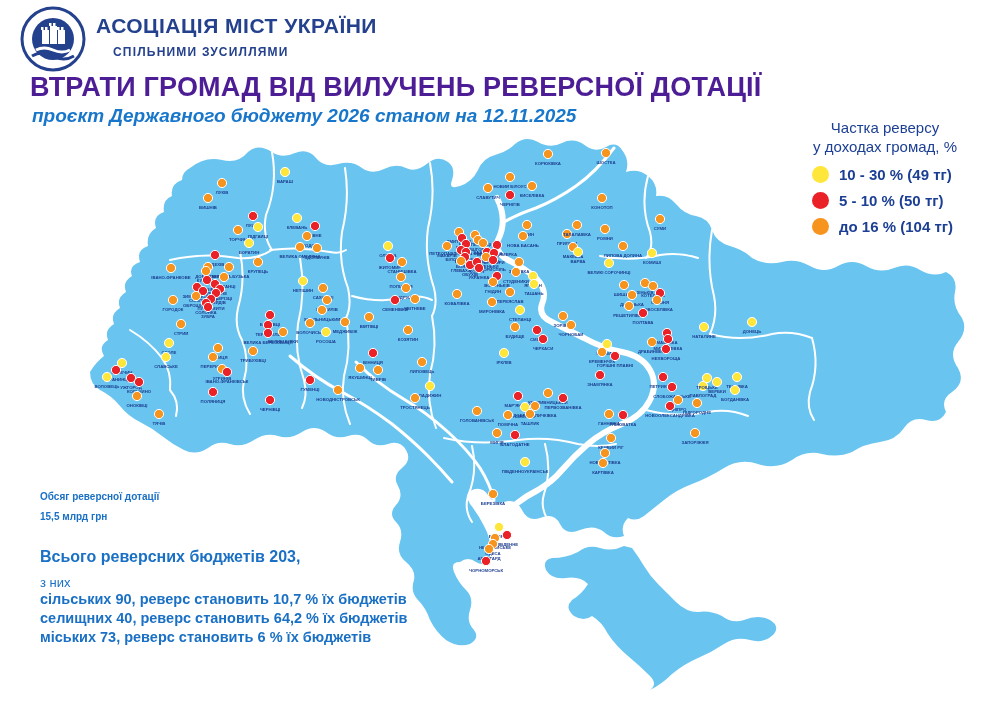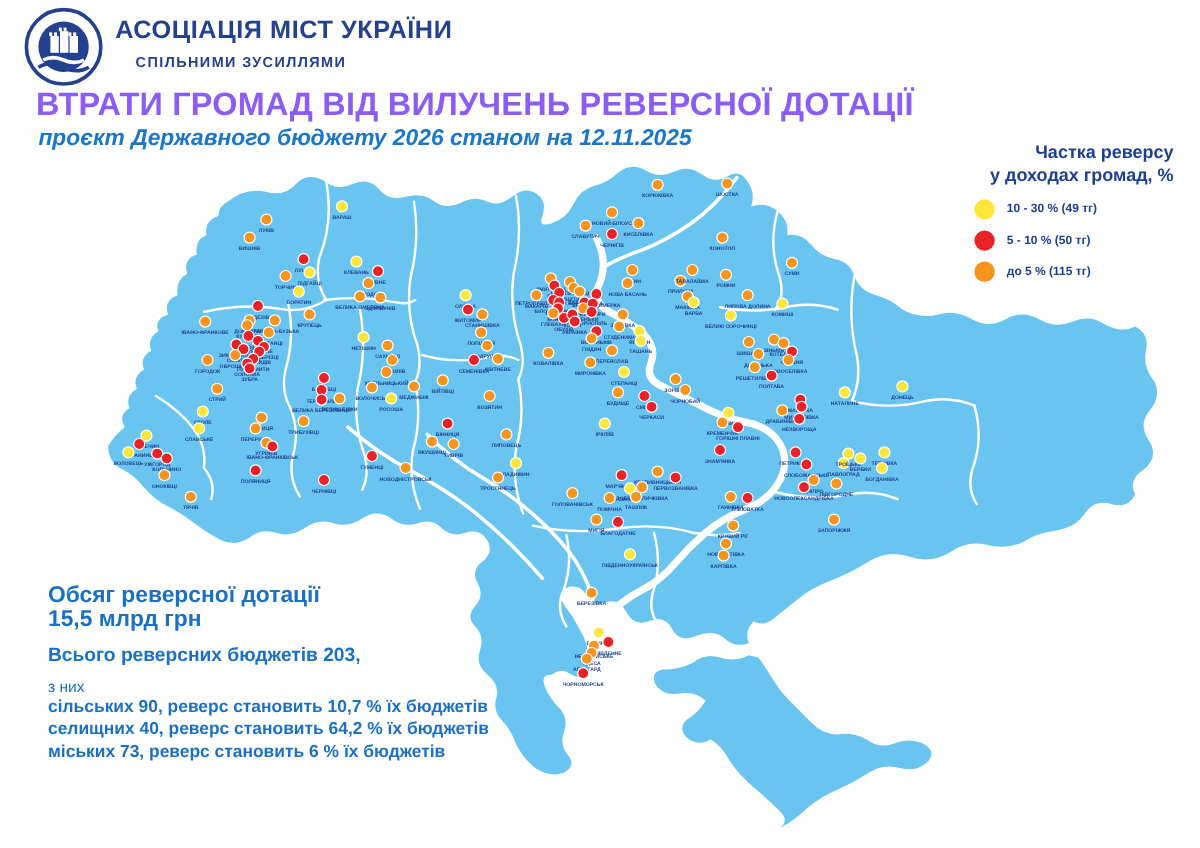--- a/index.html
+++ b/index.html
@@ -5,35 +5,35 @@
   html,body{margin:0;padding:0;background:#fff;}
   body{font-family:"Liberation Sans", sans-serif;}
   #page{position:relative;width:1000px;height:707px;background:#ffffff;overflow:hidden;}
 
   
   #logo{position:absolute;left:20px;top:6px;width:66px;height:66px;}
   #org-block{position:absolute;left:96px;top:14px;}
   #org-name{font-size:21px;font-weight:bold;color:#24418E;letter-spacing:.5px;}
   #org-tagline{font-size:12px;font-weight:bold;color:#24418E;letter-spacing:1.2px;margin-top:7px;margin-left:17px;}
 
-  #page-title{position:absolute;left:30px;top:72px;font-size:27px;font-weight:bold;color:#8b5cf6;letter-spacing:.2px;}
+  #page-title{position:absolute;left:30px;top:72px;font-size:27px;font-weight:bold;color:#4c1d95;letter-spacing:.2px;}
   #page-subtitle{position:absolute;left:32px;top:105px;font-size:19px;font-style:italic;font-weight:bold;color:#1876CB;}
 
   
   #legend{position:absolute;left:792px;top:118px;width:186px;}
-  .legend-title{font-size:15px;font-weight:bold;color:#1C3F94;text-align:right;line-height:19px;}
+  .legend-title{font-size:15px;font-weight:normal;color:#1C3F94;text-align:center;line-height:19px;}
   .legend-items{margin-top:10px;padding-left:20px;}
   .legend-row{display:flex;align-items:center;margin-bottom:9px;}
   .legend-dot{width:17px;height:17px;border-radius:50%;margin-right:10px;flex:0 0 auto;}
-  .legend-label{font-size:10px;font-weight:bold;color:#1C3F94;white-space:nowrap;}
+  .legend-label{font-size:15px;font-weight:bold;color:#1C3F94;white-space:nowrap;}
 
   
   #stats{position:absolute;left:40px;top:487px;width:430px;color:#1A70C4;}
-  .stat-b1{font-size:19px;font-weight:bold;line-height:20px;}
-  .stat-total{font-size:16px;font-weight:bold;margin-top:11px;}
+  .stat-b1{font-size:10px;font-weight:bold;line-height:20px;}
+  .stat-total{font-size:16px;font-weight:bold;margin-top:21px;}
   .stat-sub{font-size:13px;margin-top:9px;}
   .stat-b2{font-size:14.5px;font-weight:bold;line-height:19px;}
 
   
   #map{position:absolute;left:0;top:0;width:1000px;height:707px;}
   .land{fill:#69C5F0;stroke:none;}
   .border{fill:none;stroke:#ffffff;stroke-width:2;stroke-linecap:round;}
   .river{fill:none;stroke:#ffffff;stroke-linecap:round;}
   .dot{stroke:#ffffff;stroke-width:1;}
   .dot-label{font-family:"Liberation Sans",sans-serif;font-size:4.3px;font-weight:bold;fill:#1D3E8F;text-anchor:middle;}
@@ -508,21 +508,21 @@
       <div class="legend-row">
         <span class="legend-dot" style="background: rgb(255, 230, 58);"></span>
         <span class="legend-label">10 - 30 % (49 тг)</span>
       </div>
       <div class="legend-row">
         <span class="legend-dot" style="background: rgb(234, 33, 39);"></span>
         <span class="legend-label">5 - 10 % (50 тг)</span>
       </div>
       <div class="legend-row">
         <span class="legend-dot" style="background: rgb(247, 148, 30);"></span>
-        <span class="legend-label">до 5 % (115 тг)</span>
+        <span class="legend-label">до 16 % (104 тг)</span>
       </div>
     </div>
   </div>
 
   <div id="stats">
     <div class="stat-b1">Обсяг реверсної дотації</div>
     <div class="stat-b1">15,5 млрд грн</div>
     <div class="stat-total">Всього реверсних бюджетів  203,</div>
     <div class="stat-sub">з них</div>
     <div class="stat-b2">сільських 90, реверс становить 10,7 % їх бюджетів</div>

